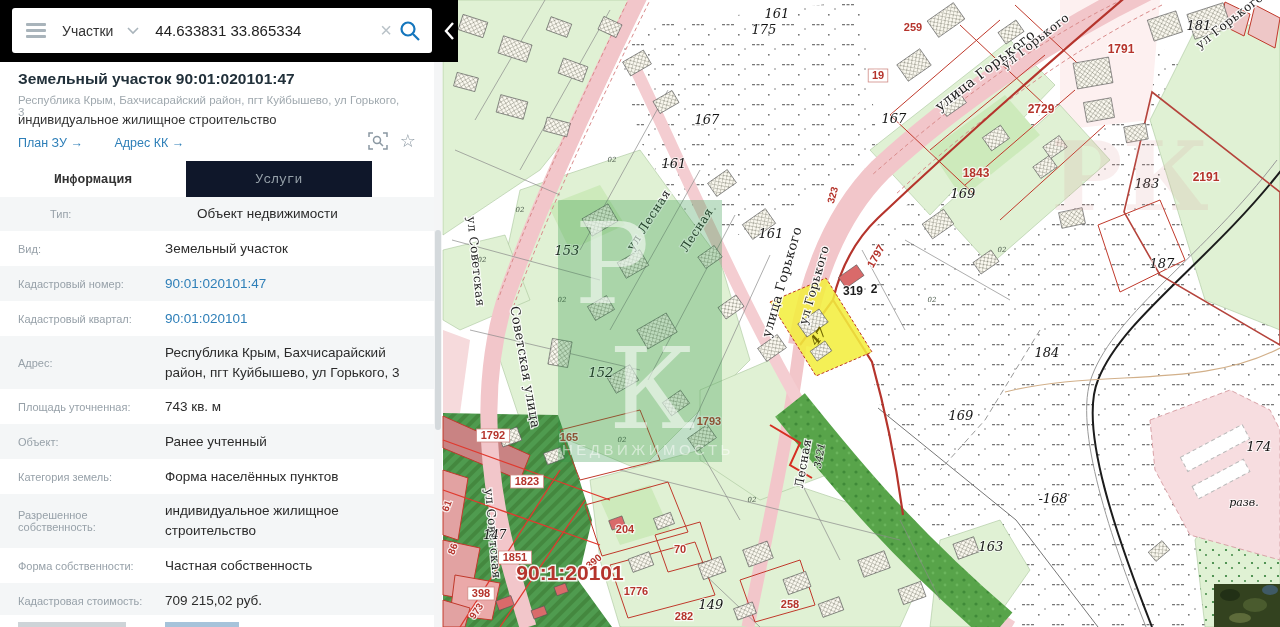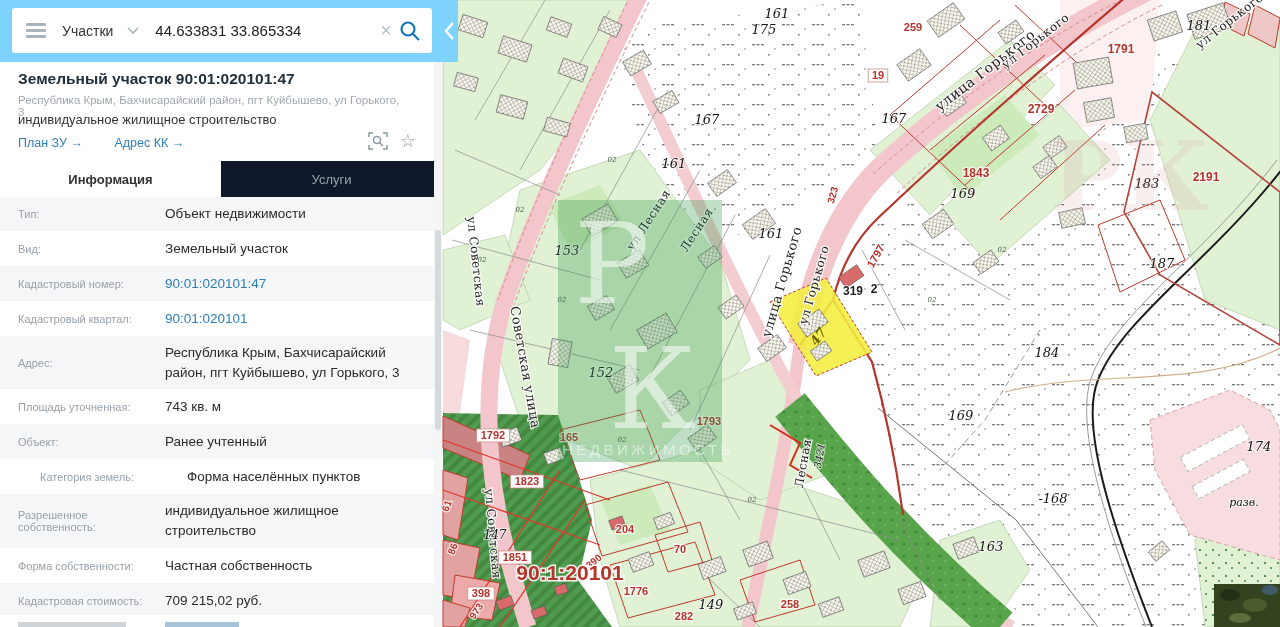--- a/index.html
+++ b/index.html
@@ -1,40 +1,40 @@
 <!DOCTYPE html>
 <html><head>
 <meta charset="utf-8">
 <style>
   html,body{margin:0;padding:0;background:#888;}
   .app{position:relative;width:1280px;height:627px;overflow:hidden;background:#fff;
        font-family:"Liberation Sans",sans-serif;}
   
-  .bluebar{position:absolute;left:0;top:0;width:458px;height:62px;background:#7dd3fc;z-index:30;}
+  .bluebar{position:absolute;left:0;top:0;width:458px;height:62px;background:#000000;z-index:30;}
   .searchbox{position:absolute;left:12px;top:8px;width:420px;height:45px;background:#fff;
              border-radius:3px;display:flex;align-items:center;}
   .burger{width:20px;margin-left:14px;display:flex;flex-direction:column;gap:3px;cursor:pointer;}
   .burger span{display:block;height:3px;background:#a9b4bb;border-radius:1px;}
   .cat{margin-left:16px;font-size:14px;color:#333;cursor:pointer;}
   .catchev{margin-left:14px;}
   .query{border:none;outline:none;flex:1;margin-left:14px;font-size:15px;color:#222;
          font-family:"Liberation Sans",sans-serif;background:transparent;}
   .clearx{color:#b9c2c8;font-size:20px;padding:0 6px;cursor:pointer;}
   .mag{margin-right:10px;cursor:pointer;}
   .collapse{position:absolute;left:443px;top:21px;cursor:pointer;}
   
   .panel{position:absolute;left:0;top:62px;width:442px;height:565px;background:#fff;z-index:20;}
   .ptitle{position:absolute;left:18px;top:8px;font-size:15.5px;font-weight:bold;color:#21303a;}
   .psub{position:absolute;left:18px;top:32px;width:390px;font-size:11.5px;color:#9fa8ae;}
   .pusage{position:absolute;left:18px;top:50px;font-size:13px;color:#333;}
   .plinks{position:absolute;left:18px;top:74px;font-size:12.5px;}
   .plinks a{color:#2e7fb8;text-decoration:none;margin-right:28px;cursor:pointer;}
   .picons{position:absolute;right:26px;top:70px;display:flex;gap:12px;align-items:center;color:#8b98a2;}
   .star{font-size:18px;line-height:18px;cursor:pointer;}
-  .tabs{position:absolute;left:0;top:99px;width:442px;height:36px;display:flex;}
+  .tabs{position:absolute;left:0;top:99px;width:372px;height:36px;display:flex;font-family:Liberation Mono, monospace;}
   .tab{flex:1;display:flex;align-items:center;justify-content:center;font-size:13px;cursor:pointer;}
   .tab.active{background:#fff;color:#333;font-weight:bold;}
   .tab.inactive{background:#0f172a;color:#98a3ab;}
   .itable{position:absolute;left:0;top:135px;width:442px;}
   .irow{display:flex;align-items:center;}
   .irow.odd{background:#f4f6f7;}
   .irow .lbl{width:140px;padding-left:18px;font-size:11px;color:#97a1a9;flex:none;}
   .irow .val{width:255px;padding-left:7px;font-size:13.5px;color:#2b2b2b;line-height:1.45;}
   .irow .val.link{color:#2e7fb8;cursor:pointer;}
   .partialrow{position:absolute;left:0;top:553px;width:442px;height:12px;background:#fff;overflow:hidden;}
@@ -380,21 +380,21 @@
         <circle cx="9" cy="8" r="3.5" fill="none" stroke="#8b98a2" stroke-width="1.5"></circle>
         <line x1="11.5" y1="10.5" x2="15" y2="14" stroke="#8b98a2" stroke-width="1.5"></line>
       </svg>
       <span class="star">☆</span>
     </div>
     <div class="tabs">
       <div class="tab active">Информация</div>
       <div class="tab inactive">Услуги</div>
     </div>
     <div class="itable" id="info-table">
-        <div class="irow odd" style="height: 34px;">
+        <div class="irow odd" style="height: 34px; padding-left: 32px;">
           <span class="lbl">Тип:</span>
           <span class="val">Объект недвижимости</span>
         </div>
         <div class="irow" style="height: 35px;">
           <span class="lbl">Вид:</span>
           <span class="val">Земельный участок</span>
         </div>
         <div class="irow odd" style="height: 35px;">
           <span class="lbl">Кадастровый номер:</span>
           <span class="val link">90:01:020101:47</span>
@@ -408,21 +408,21 @@
           <span class="val">Республика Крым, Бахчисарайский район, пгт Куйбышево, ул Горького, 3</span>
         </div>
         <div class="irow" style="height: 35px;">
           <span class="lbl">Площадь уточненная:</span>
           <span class="val">743 кв. м</span>
         </div>
         <div class="irow odd" style="height: 35px;">
           <span class="lbl">Объект:</span>
           <span class="val">Ранее учтенный</span>
         </div>
-        <div class="irow" style="height: 35px; justify-content: flex-end;">
+        <div class="irow" style="height: 35px;">
           <span class="lbl">Категория земель:</span>
           <span class="val">Форма населённых пунктов</span>
         </div>
         <div class="irow odd" style="height: 54px;">
           <span class="lbl">Разрешенное собственность:</span>
           <span class="val">индивидуальное жилищное строительство</span>
         </div>
         <div class="irow" style="height: 35px;">
           <span class="lbl">Форма собственности:</span>
           <span class="val">Частная собственность</span>

